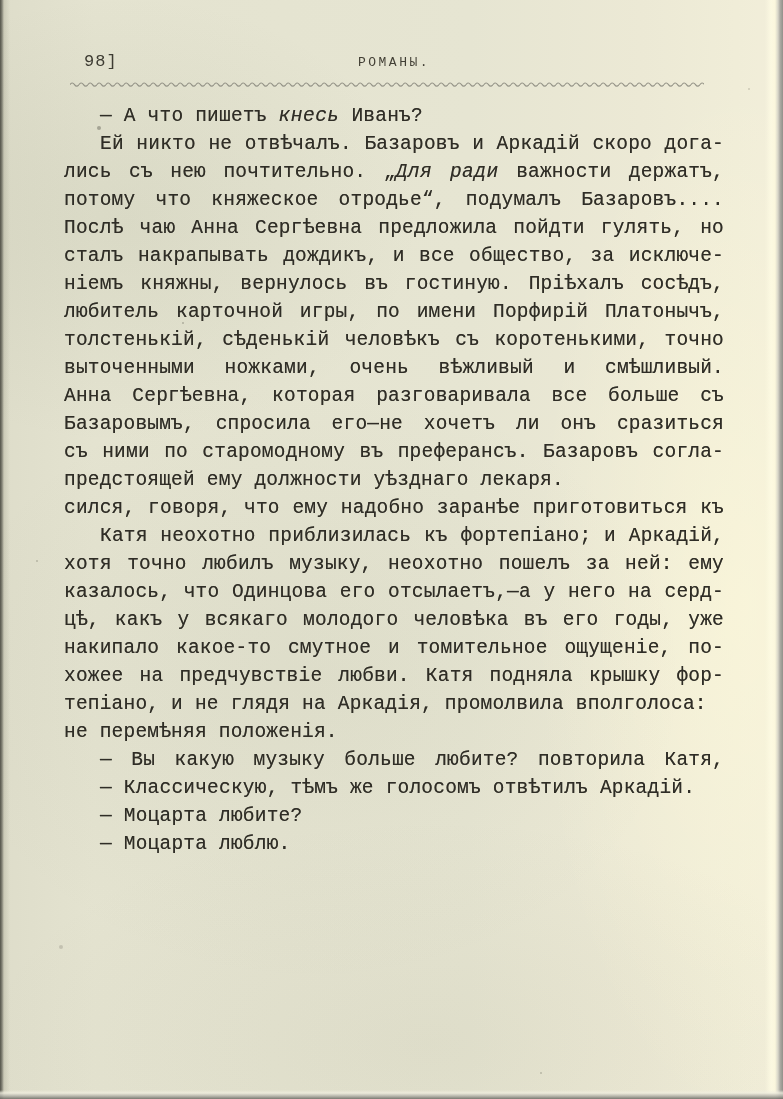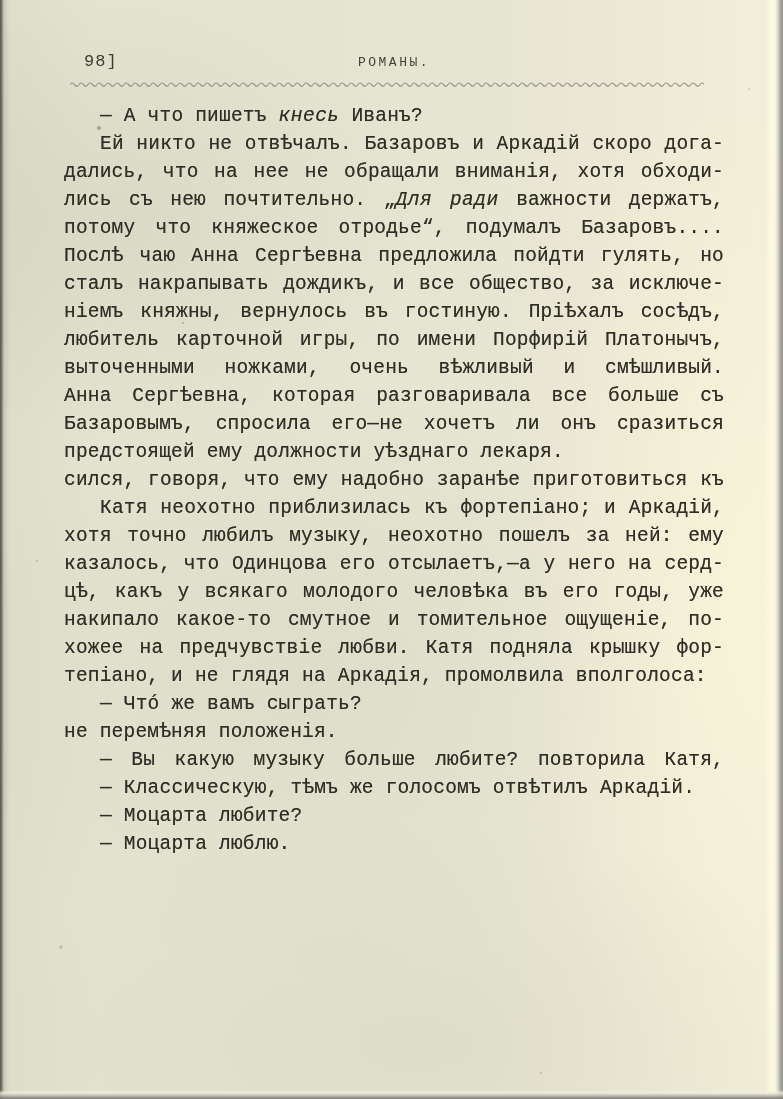--- a/index.html
+++ b/index.html
@@ -85,44 +85,42 @@
     </defs>
     <rect width="634" height="8" fill="url(#wv)"></rect>
   </svg>
 
   <div class="body-text">
       <div class="para">
         <div class="ln first last">— А что пишетъ <i>кнесь</i> Иванъ?</div>
       </div>
       <div class="para">
         <div class="ln first">Ей никто не отвѣчалъ. Базаровъ и Аркадій скоро дога-</div>
-        <div class="ln">дались, что на нее не обращали вниманія, хотя обходи-</div>
         <div class="ln">лись съ нею почтительно. „<i>Для ради</i> важности держатъ,</div>
         <div class="ln">потому что княжеское отродье“, подумалъ Базаровъ....</div>
         <div class="ln">Послѣ чаю Анна Сергѣевна предложила пойдти гулять, но</div>
         <div class="ln">сталъ накрапывать дождикъ, и все общество, за исключе-</div>
         <div class="ln">ніемъ княжны, вернулось въ гостиную. Пріѣхалъ сосѣдъ,</div>
         <div class="ln">любитель карточной игры, по имени Порфирій Платонычъ,</div>
+        <div class="ln">толстенькій, сѣденькій человѣкъ съ коротенькими, точно</div>
         <div class="ln">выточенными ножками, очень вѣжливый и смѣшливый.</div>
         <div class="ln">Анна Сергѣевна, которая разговаривала все больше съ</div>
         <div class="ln">Базаровымъ, спросила его—не хочетъ ли онъ сразиться</div>
+        <div class="ln">съ ними по старомодному въ преферансъ. Базаровъ согла-</div>
         <div class="ln last">предстоящей ему должности уѣзднаго лекаря.</div>
         <div class="ln">сился, говоря, что ему надобно заранѣе приготовиться къ</div>
       </div>
       <div class="para">
         <div class="ln first">Катя неохотно приблизилась къ фортепіано; и Аркадій,</div>
         <div class="ln">хотя точно любилъ музыку, неохотно пошелъ за ней: ему</div>
         <div class="ln">казалось, что Одинцова его отсылаетъ,—а у него на серд-</div>
         <div class="ln">цѣ, какъ у всякаго молодого человѣка въ его годы, уже</div>
         <div class="ln">накипало какое-то смутное и томительное ощущеніе, по-</div>
         <div class="ln">хожее на предчувствіе любви. Катя подняла крышку фор-</div>
         <div class="ln last">тепіано, и не глядя на Аркадія, промолвила вполголоса:</div>
-      </div>
-      <div class="para">
-        <div class="ln first last">— Чтó же вамъ сыграть?</div>
       </div>
       <div class="para">
         <div class="ln last">не перемѣняя положенія.</div>
         <div class="ln first">— Вы какую музыку больше любите? повторила Катя,</div>
       </div>
       <div class="para">
         <div class="ln first last">— Классическую, тѣмъ же голосомъ отвѣтилъ Аркадій.</div>
       </div>
       <div class="para">
         <div class="ln first last">— Моцарта любите?</div>

